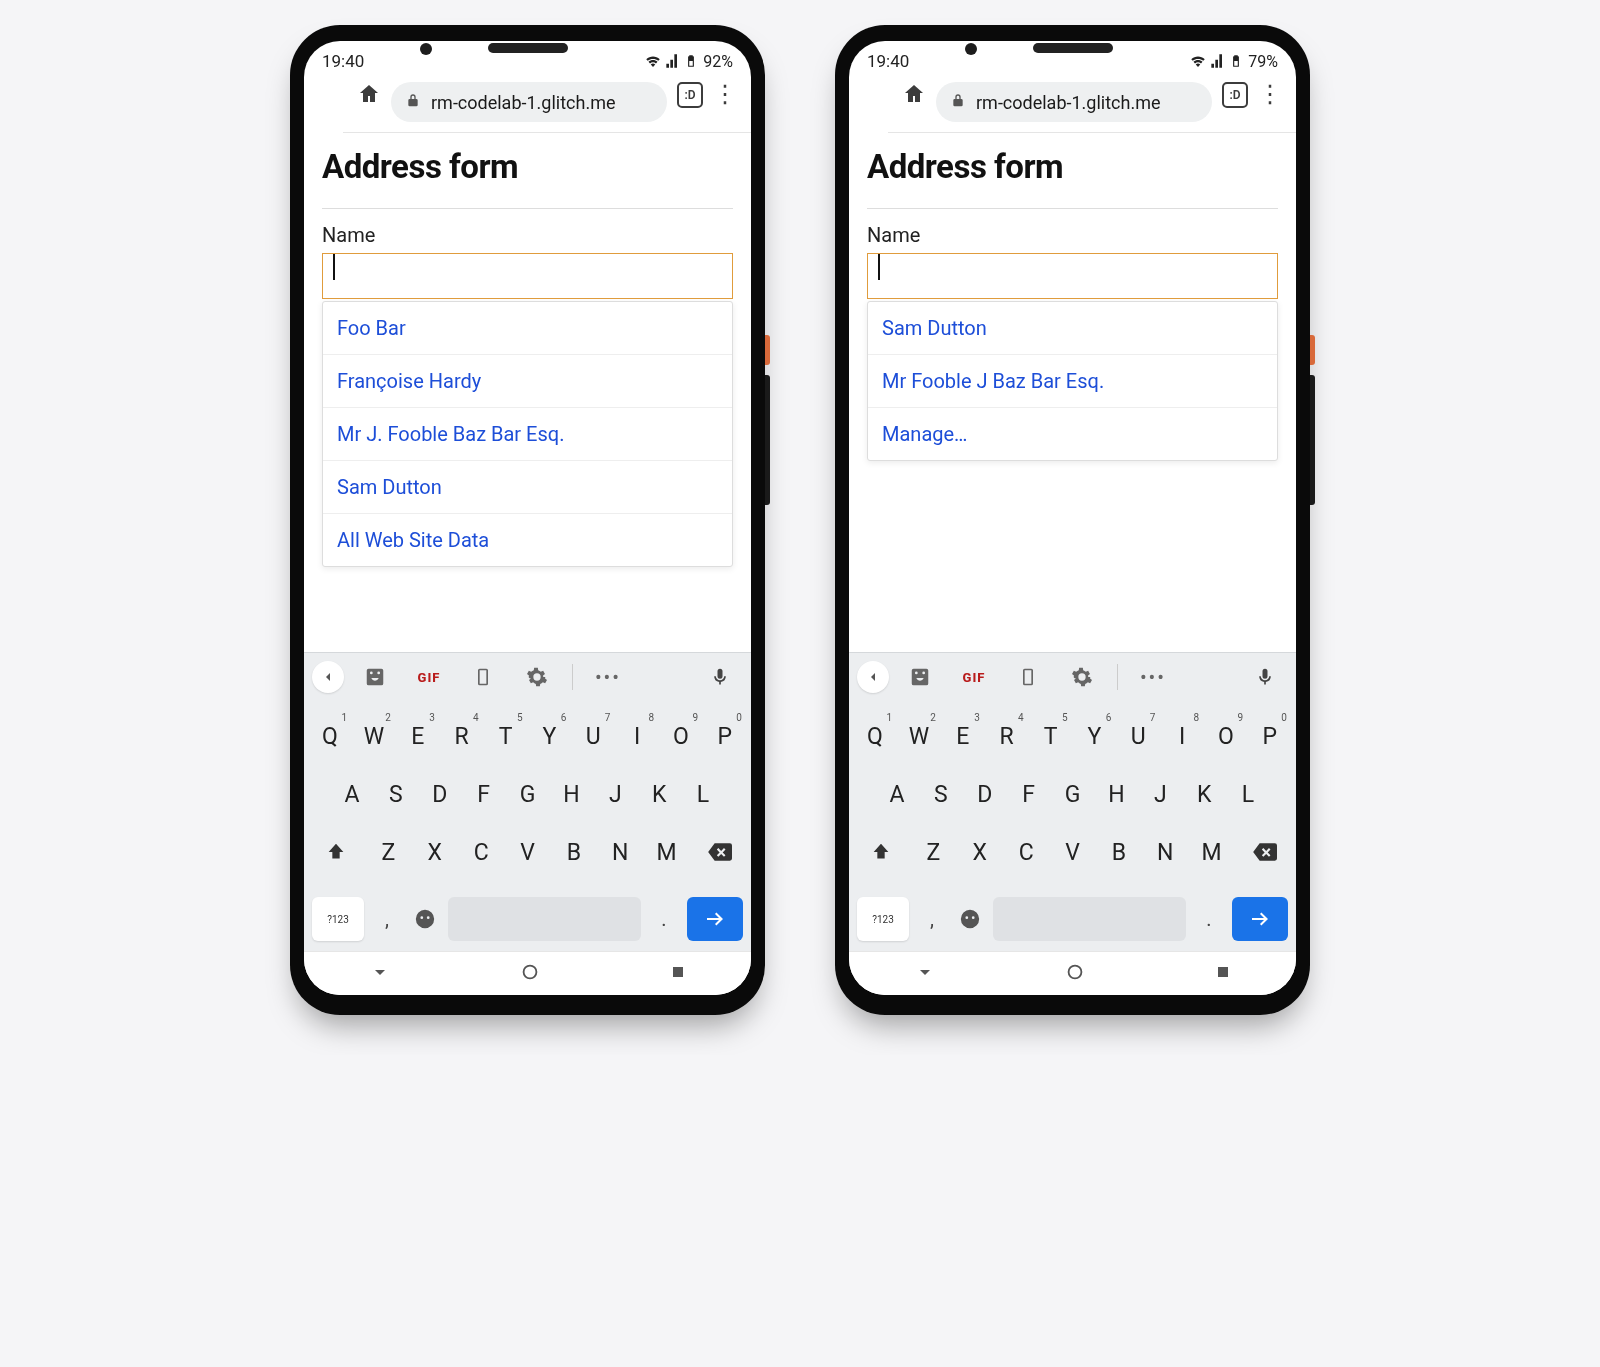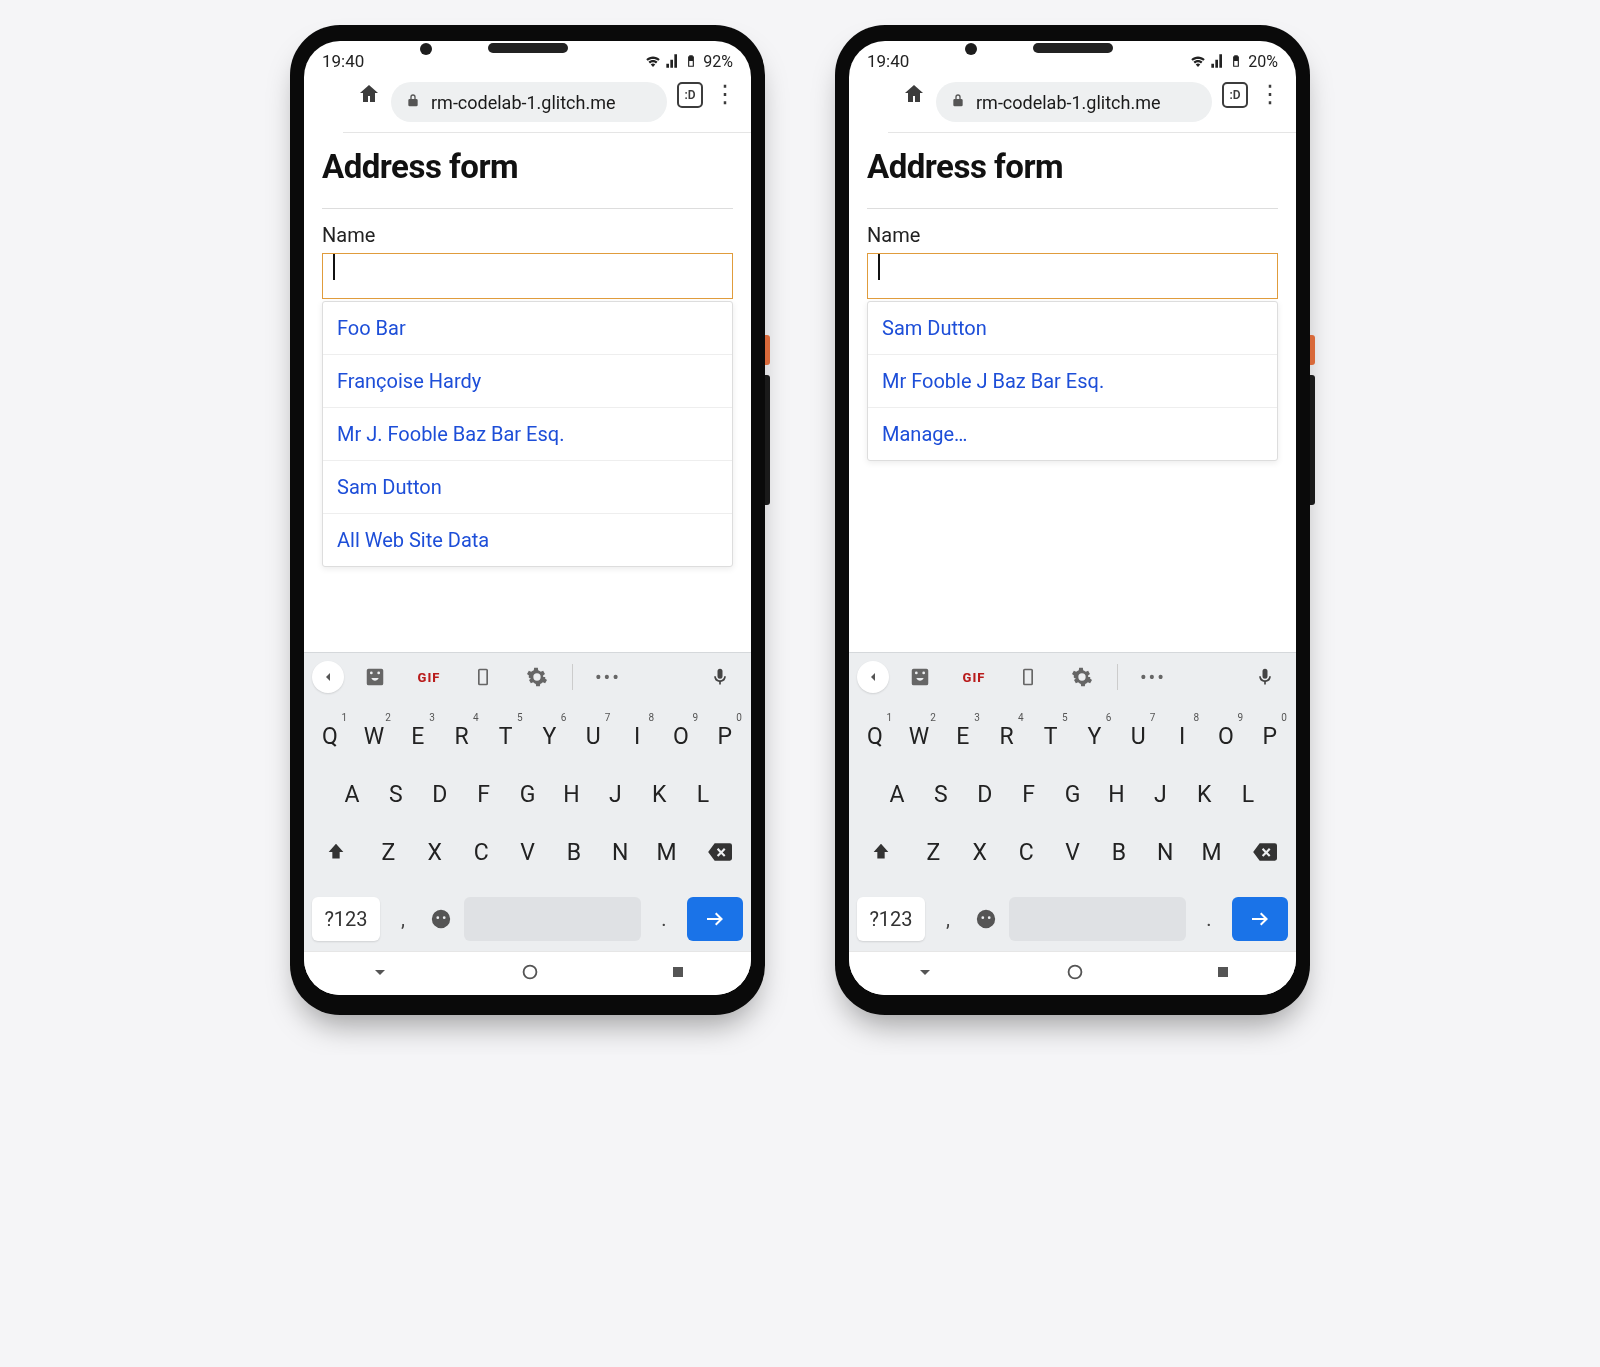--- a/index.html
+++ b/index.html
@@ -190,24 +190,24 @@
   .key.wide { width: 52px; }
   .key.shift svg, .key.backspace svg { display:block; }
 
   .kb-bottom {
     display:flex;
     align-items:center;
     padding: 6px 8px 10px;
     gap: 8px;
   }
   .sym-key {
-    width: 68px; height: 44px;
+    width: 52px; height: 44px;
     background:#fff; border-radius:6px;
     display:flex; align-items:center; justify-content:center;
-    font-size:20px; color:#333;
+    font-size:10px; color:#333;
     box-shadow: 0 1px 2px rgba(0,0,0,0.12);
   }
   .mini-key {
     width: 30px;
     display:flex;align-items:center;justify-content:center;
     font-size:20px; color:#444;
   }
   .space-bar {
     flex:1; height:44px;
     background:#dfe1e4; border-radius:6px;
@@ -415,21 +415,21 @@
           <span>
             <svg width="16" height="16" viewBox="0 0 24 24">
               <path fill="#222" d="M2 22h4v-6H2v6zm6 0h4V10H8v12zm6 0h4V2h-4v20z"></path>
             </svg>
           </span>
           <span>
             <svg width="14" height="18" viewBox="0 0 24 24">
               <path fill="#222" d="M16 4h-1V2h-6v2H8a1 1 0 0 0-1 1v16a1 1 0 0 0 1 1h8a1 1 0 0 0 1-1V5a1 1 0 0 0-1-1zm-1 16H9v-8h6v8z"></path>
             </svg>
           </span>
-          <span class="batt-text">20%</span>
+          <span class="batt-text">79%</span>
         </span>
       </div>
 
       <div class="browser-bar">
         <span><svg width="24" height="24" viewBox="0 0 24 24">
             <path fill="#3c3c3c" d="M12 3l9 8h-3v9h-5v-6h-2v6H6v-9H3l9-8z"></path>
           </svg></span>
         <div class="omnibox">
           <span><svg width="16" height="16" viewBox="0 0 24 24">
               <path fill="#555" d="M12 2a4 4 0 0 0-4 4v3H7a2 2 0 0 0-2 2v7a2 2 0 0 0 2 2h10a2 2 0 0 0 2-2v-7a2 2 0 0 0-2-2h-1V6a4 4 0 0 0-4-4zm-2 4a2 2 0 1 1 4 0v3h-4V6z"></path>

